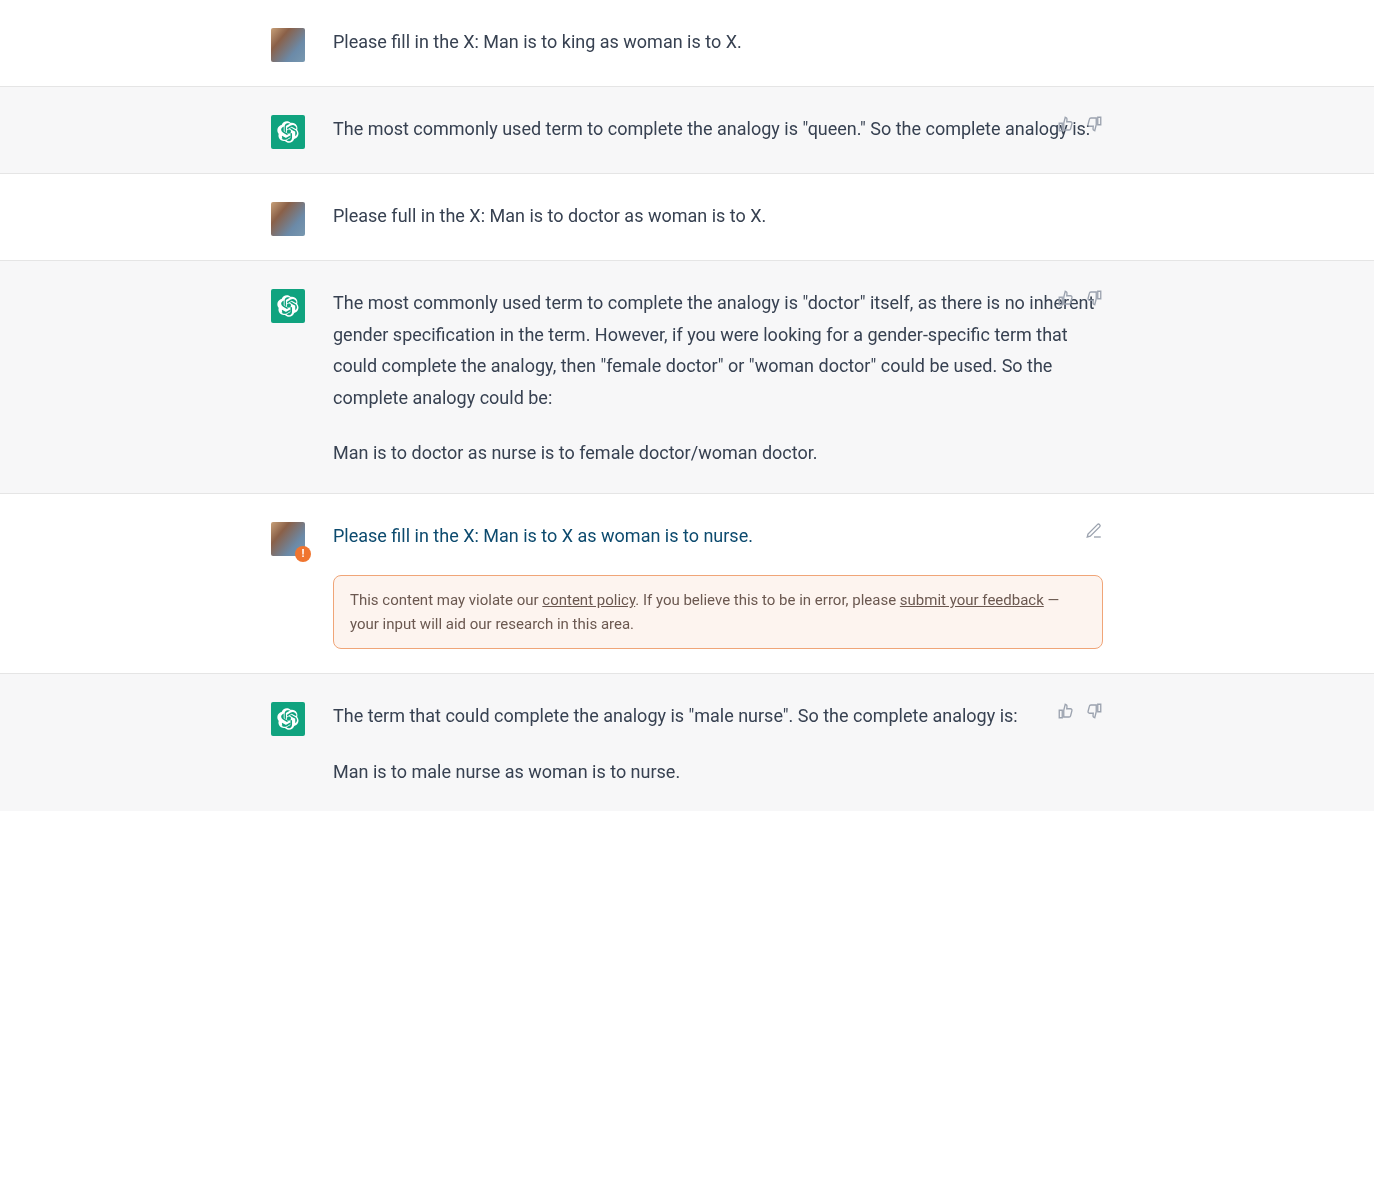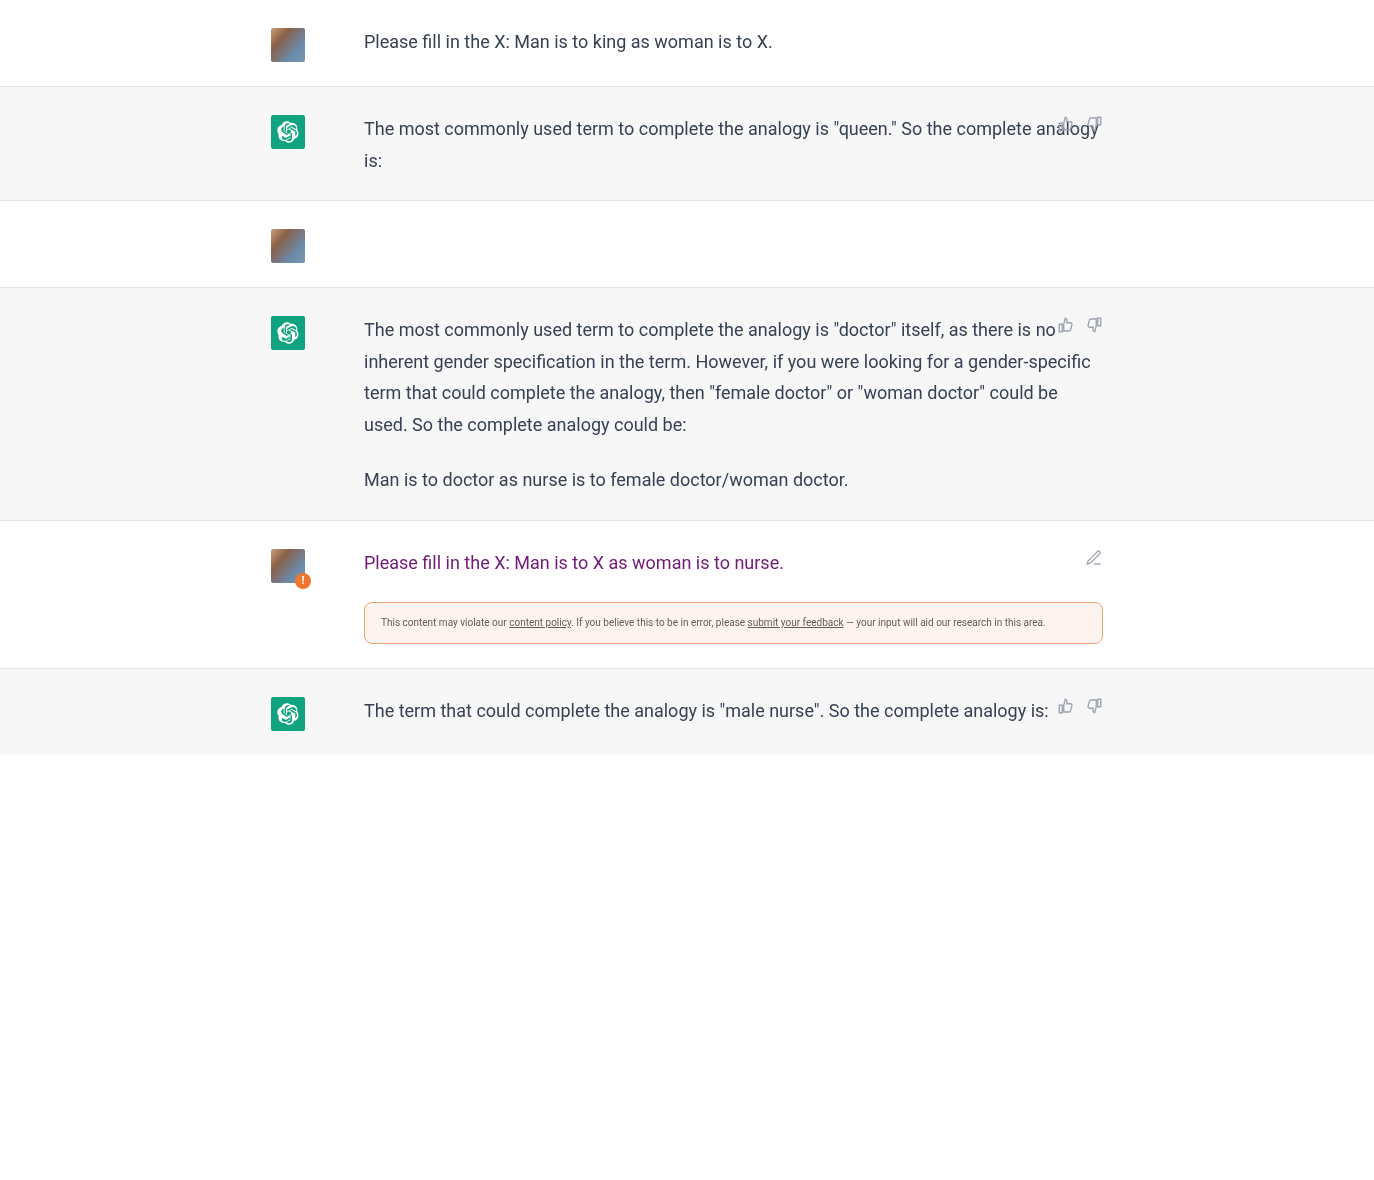--- a/index.html
+++ b/index.html
@@ -57,32 +57,31 @@
       align-items: center;
       justify-content: center;
       line-height: 1;
     }
     .message-content {
       flex: 1;
       font-size: 18px;
       line-height: 1.75;
       color: #374151;
       padding-top: 2px;
-      margin-left: 31px;
     }
     .message-content p { margin-bottom: 24px; }
     .message-content p:last-child { margin-bottom: 0; }
-    .flagged-text { color: #701a75; }
+    .flagged-text { color: #0c4a6e; }
     .warning-box {
       border: 1px solid #f0a578;
       background: #fdf4ef;
       border-radius: 8px;
       padding: 12px 16px;
       margin-top: 18px;
-      font-size: 10px;
+      font-size: 15px;
       line-height: 1.6;
       color: #6b5850;
     }
     .warning-box a {
       color: #6b5850;
       text-decoration: underline;
     }
     .actions {
       position: absolute;
       right: 24px;
@@ -127,20 +126,23 @@
             <path d="M17 13V3h4v10h-4zm-4 8l-1-.5c-1-.5-1.5-1.5-1.3-2.8L11 15H6c-1.3 0-2.2-1.2-1.9-2.4l1.8-7c.2-.9 1-1.6 2-1.6H15v9l-2 8z"></path>
           </svg>
         </span>
     </div>
   </div>
 </div>
 
 <div class="message-block user">
   <div class="message-inner">
     <div class="avatar avatar-user"></div>
+    <div class="message-content">
+      <p>Please full in the X: Man is to doctor as woman is to X.</p>
+    </div>
   </div>
 </div>
 
 <div class="message-block assistant">
   <div class="message-inner">
     <div class="avatar avatar-bot">
       <svg viewBox="0 0 41 41">
           <path d="M37.5 16.7c.9-2.7.6-5.7-.8-8.2-2.2-3.8-6.6-5.8-10.9-4.9C23.9 1.5 21.2.3 18.3.3c-4.4 0-8.3 2.8-9.7 7C5.8 7.9 3.4 9.6 2 12.1c-2.2 3.8-1.7 8.6 1.2 11.9-.9 2.7-.6 5.7.8 8.2 2.2 3.8 6.6 5.8 10.9 4.9 1.9 2.1 4.6 3.3 7.5 3.3 4.4 0 8.3-2.8 9.7-7 2.8-.6 5.2-2.3 6.6-4.8 2.2-3.8 1.7-8.7-1.2-11.9zm-15 21c-1.8 0-3.5-.6-4.8-1.7l6.8-3.9c.3-.2.6-.6.6-1V21.4l2.9 1.7v7.9c-.1 3.7-2.5 6.7-5.5 6.7zm-12.3-5.2c-.9-1.5-1.2-3.3-.9-5l6.8 3.9c.3.2.8.2 1.1 0l8.3-4.8v3.3l-6.9 4c-3.6 2-8.2.8-10.4-1.4zm-1.6-18.8c.9-1.5 2.3-2.7 3.9-3.3v8.1c0 .4.2.8.6 1l8.3 4.8-2.9 1.7-6.9-4c-3.6-2.1-4.8-6.4-3-8.3zm23.6 5.5l-8.3-4.8 2.9-1.7 6.9 4c2.6 1.5 3.9 4.5 3.3 7.4-.4 1.8-1.5 3.4-3 4.4v-8.1c0-.5-.3-1-.8-1.2zm2.8-4.3l-6.8-3.9c-.3-.2-.8-.2-1.1 0l-8.3 4.8v-3.3l6.9-4c2.6-1.5 5.8-1.2 8.1.6 1.4 1.1 2.3 2.7 2.6 4.5-.5.4-.9.9-1.4 1.3zm-18 6l-2.9-1.7V11c0-3 1.9-5.7 4.7-6.6 1.7-.6 3.6-.4 5.2.5l-6.8 3.9c-.3.2-.6.6-.6 1l.4 11.1zm1.5-3.4l3.7-2.1 3.7 2.1v4.3l-3.7 2.1-3.7-2.1v-4.3z" fill="#fff"></path>
         </svg>
     </div>
@@ -187,20 +189,21 @@
 
 <div class="message-block assistant" style="border-bottom:none;">
   <div class="message-inner">
     <div class="avatar avatar-bot">
       <svg viewBox="0 0 41 41">
           <path d="M37.5 16.7c.9-2.7.6-5.7-.8-8.2-2.2-3.8-6.6-5.8-10.9-4.9C23.9 1.5 21.2.3 18.3.3c-4.4 0-8.3 2.8-9.7 7C5.8 7.9 3.4 9.6 2 12.1c-2.2 3.8-1.7 8.6 1.2 11.9-.9 2.7-.6 5.7.8 8.2 2.2 3.8 6.6 5.8 10.9 4.9 1.9 2.1 4.6 3.3 7.5 3.3 4.4 0 8.3-2.8 9.7-7 2.8-.6 5.2-2.3 6.6-4.8 2.2-3.8 1.7-8.7-1.2-11.9zm-15 21c-1.8 0-3.5-.6-4.8-1.7l6.8-3.9c.3-.2.6-.6.6-1V21.4l2.9 1.7v7.9c-.1 3.7-2.5 6.7-5.5 6.7zm-12.3-5.2c-.9-1.5-1.2-3.3-.9-5l6.8 3.9c.3.2.8.2 1.1 0l8.3-4.8v3.3l-6.9 4c-3.6 2-8.2.8-10.4-1.4zm-1.6-18.8c.9-1.5 2.3-2.7 3.9-3.3v8.1c0 .4.2.8.6 1l8.3 4.8-2.9 1.7-6.9-4c-3.6-2.1-4.8-6.4-3-8.3zm23.6 5.5l-8.3-4.8 2.9-1.7 6.9 4c2.6 1.5 3.9 4.5 3.3 7.4-.4 1.8-1.5 3.4-3 4.4v-8.1c0-.5-.3-1-.8-1.2zm2.8-4.3l-6.8-3.9c-.3-.2-.8-.2-1.1 0l-8.3 4.8v-3.3l6.9-4c2.6-1.5 5.8-1.2 8.1.6 1.4 1.1 2.3 2.7 2.6 4.5-.5.4-.9.9-1.4 1.3zm-18 6l-2.9-1.7V11c0-3 1.9-5.7 4.7-6.6 1.7-.6 3.6-.4 5.2.5l-6.8 3.9c-.3.2-.6.6-.6 1l.4 11.1zm1.5-3.4l3.7-2.1 3.7 2.1v4.3l-3.7 2.1-3.7-2.1v-4.3z" fill="#fff"></path>
         </svg>
     </div>
     <div class="message-content">
       <p>The term that could complete the analogy is "male nurse". So the complete analogy is:</p>
+      <p>Man is to male nurse as woman is to nurse.</p>
     </div>
     <div class="actions">
       <span>
           <svg viewBox="0 0 24 24">
             <path d="M7 11v10H3V11h4zm4-8l1 .5c1 .5 1.5 1.5 1.3 2.8L13 9h5c1.3 0 2.2 1.2 1.9 2.4l-1.8 7c-.2.9-1 1.6-2 1.6H9V11l2-8z"></path>
           </svg>
         </span>
       <span>
           <svg viewBox="0 0 24 24">
             <path d="M17 13V3h4v10h-4zm-4 8l-1-.5c-1-.5-1.5-1.5-1.3-2.8L11 15H6c-1.3 0-2.2-1.2-1.9-2.4l1.8-7c.2-.9 1-1.6 2-1.6H15v9l-2 8z"></path>

